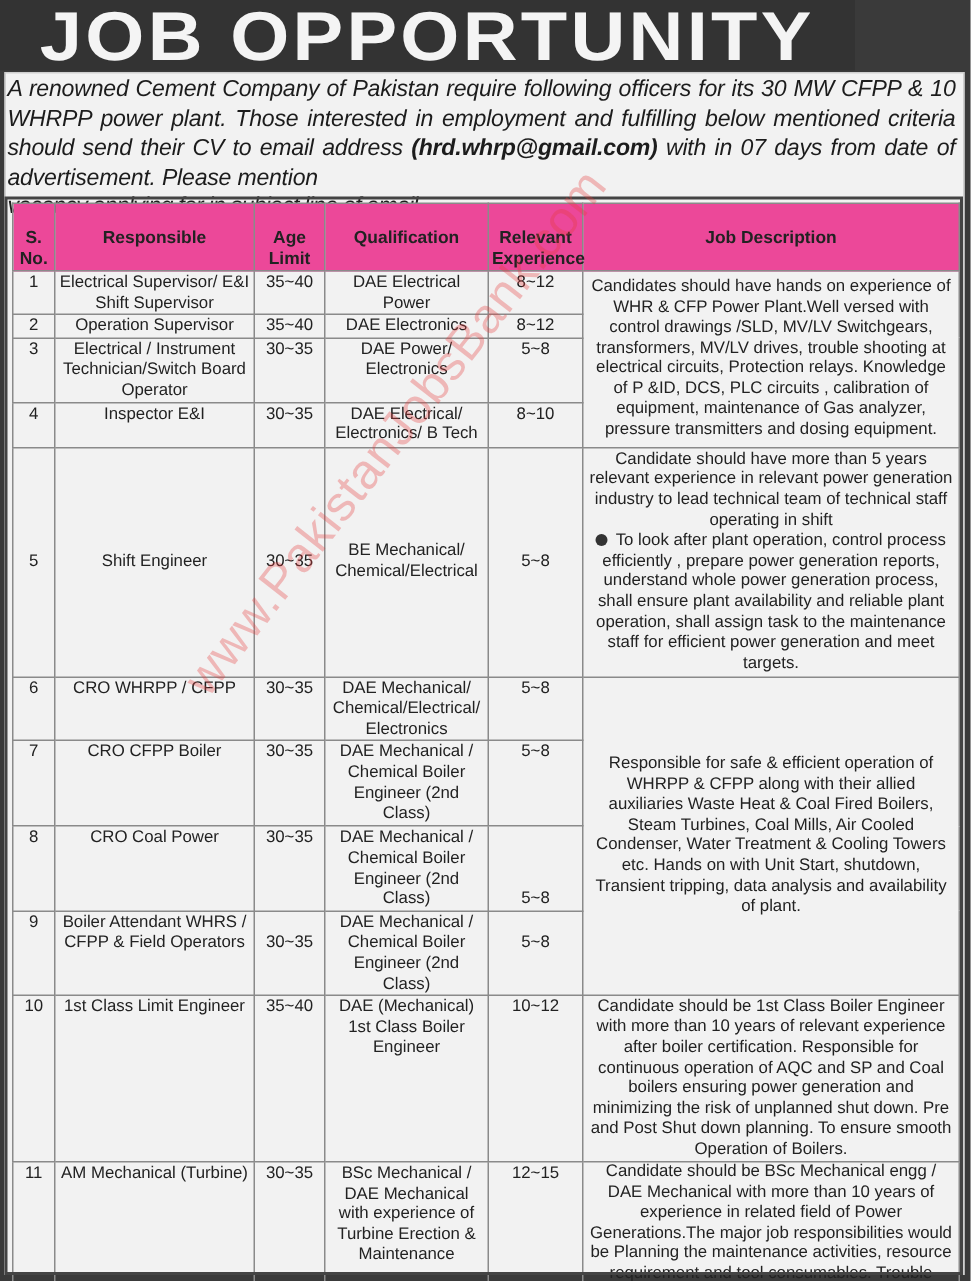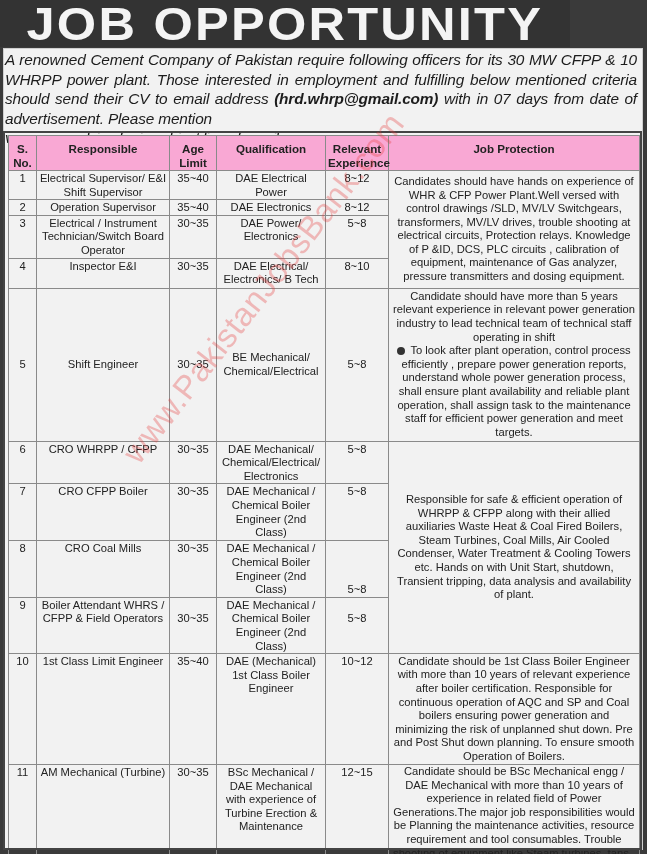--- a/index.html
+++ b/index.html
@@ -33,22 +33,22 @@
   table {
     position: absolute; left: 8px; top: 135px; width: 631px;
     border-collapse: collapse; table-layout: fixed;
     font-size: 11.2px; line-height: 13.6px;
   }
   th, td {
     border: 1px solid #8a8a8a; text-align: center; vertical-align: top;
     padding: 1px 2px 0 2px; color: #222;
   }
   th {
-    background: #f9a8d4; font-weight: bold; font-size: 11.6px; line-height: 14px;
-    height: 27px; vertical-align: top; padding-top: 6px;
+    background: #ec4899; font-weight: bold; font-size: 11.6px; line-height: 14px;
+    height: 27px; vertical-align: top; padding-top: 16px;
   }
   td.desc { vertical-align: middle; padding: 0 3px; margin-top: 12px; }
   td.mid { vertical-align: middle; }
   td.bottom { vertical-align: bottom; }
   .outer-frame {
     position: absolute; left: 3px; top: 131px; width: 639px; height: 719px;
     border: 2px solid #444; pointer-events: none; box-sizing: border-box;
   }
   .bullet-dot {
     display: inline-block; width: 8px; height: 8px; border-radius: 50%;
@@ -84,21 +84,21 @@
     <col style="width:63px">
     <col style="width:251px">
   </colgroup>
   <thead>
     <tr>
       <th>S. No.</th>
       <th>Responsible</th>
       <th>Age Limit</th>
       <th>Qualification</th>
       <th>Relevant Experience</th>
-      <th>Job Protection</th>
+      <th>Job Description</th>
     </tr>
   </thead>
   <tbody>
     <tr style="height:29px">
       <td>1</td>
       <td>Electrical Supervisor/ E&amp;I Shift Supervisor</td>
       <td>35~40</td>
       <td>DAE Electrical Power</td>
       <td>8~12</td>
       <td class="desc" rowspan="4">Candidates should have hands on experience of WHR &amp; CFP Power Plant.Well versed with control drawings /SLD, MV/LV Switchgears, transformers, MV/LV drives, trouble shooting at electrical circuits, Protection relays. Knowledge of  P &amp;ID, DCS, PLC  circuits , calibration of equipment, maintenance of Gas analyzer, pressure transmitters and dosing equipment.</td>
@@ -145,21 +145,21 @@
     </tr>
     <tr style="height:57px">
       <td>7</td>
       <td>CRO CFPP Boiler</td>
       <td>30~35</td>
       <td>DAE Mechanical / Chemical Boiler Engineer (2nd Class)</td>
       <td>5~8</td>
     </tr>
     <tr style="height:55px">
       <td>8</td>
-      <td>CRO Coal Mills</td>
+      <td>CRO Coal Power</td>
       <td>30~35</td>
       <td>DAE Mechanical / Chemical Boiler Engineer (2nd Class)</td>
       <td class="bottom">5~8</td>
     </tr>
     <tr style="height:55px">
       <td>9</td>
       <td>Boiler Attendant WHRS / CFPP &amp; Field Operators</td>
       <td style="padding-top:14px">30~35</td>
       <td>DAE Mechanical / Chemical Boiler Engineer (2nd Class)</td>
       <td style="padding-top:14px">5~8</td>

